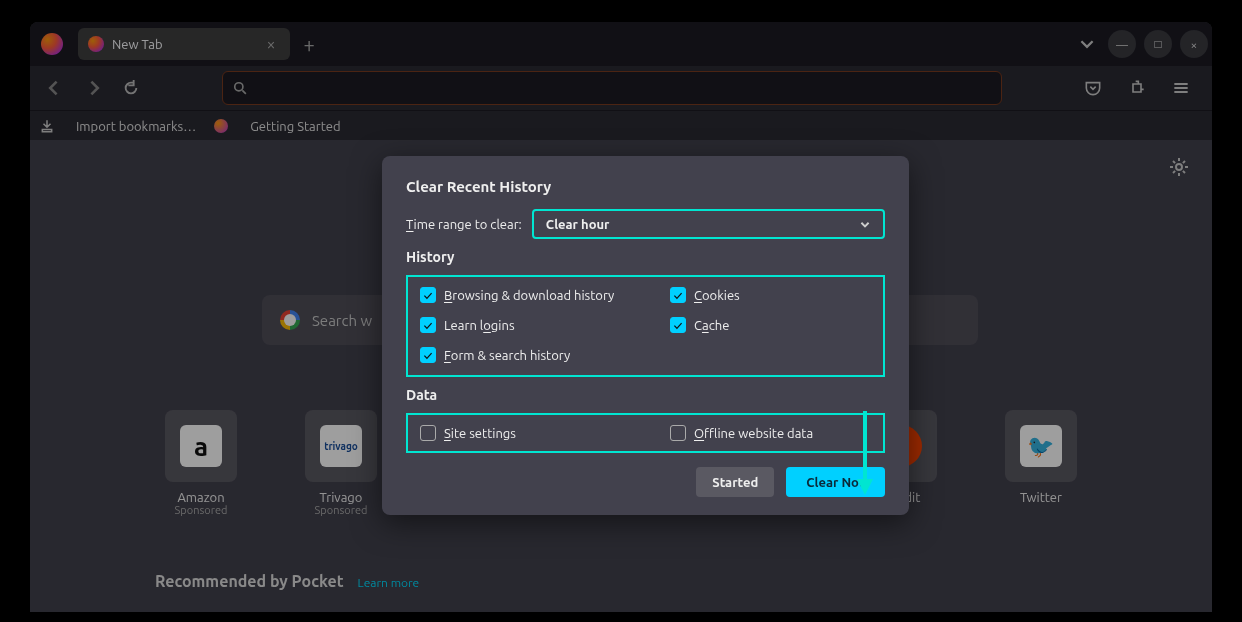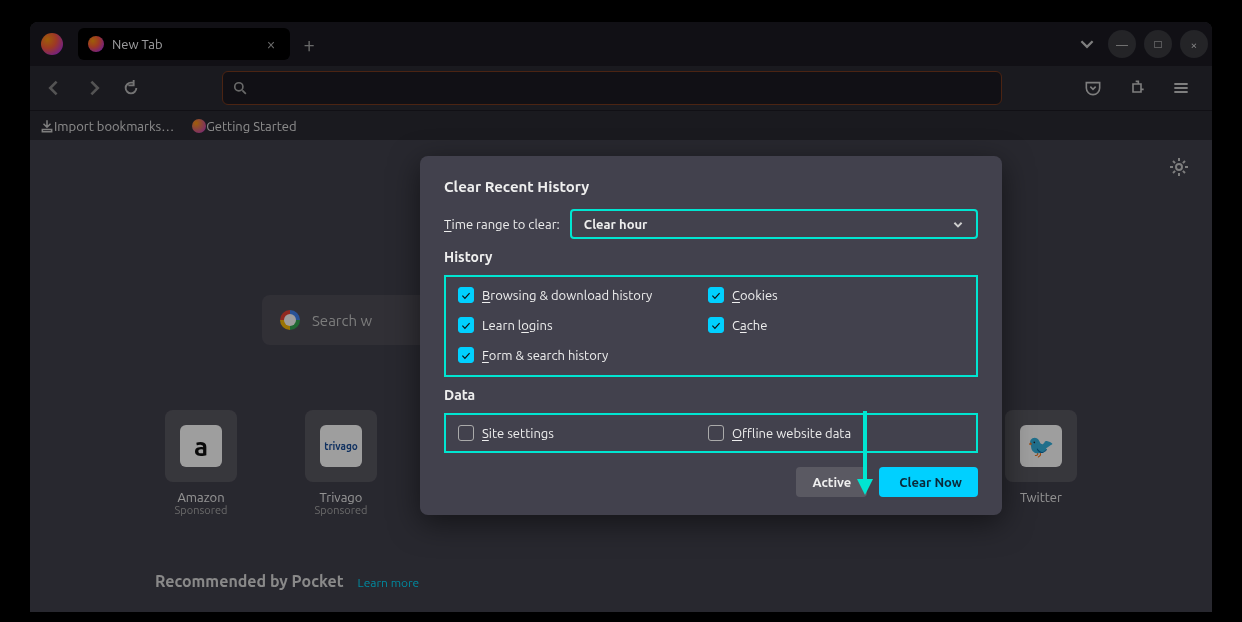--- a/index.html
+++ b/index.html
@@ -3,39 +3,39 @@
 <meta charset="utf-8">
 <style>
 * { box-sizing: border-box; margin: 0; padding: 0; font-family: -apple-system, "Segoe UI", Ubuntu, sans-serif; }
 body { width: 1242px; height: 622px; background: #000; overflow: hidden; position: relative; }
 .window { position: absolute; left: 30px; top: 22px; width: 1182px; height: 590px; background: #1c1b22; border-radius: 8px 8px 0 0; overflow: hidden; }
 
 
 .titlebar { height: 44px; display: flex; align-items: center; background: #1c1b22; }
 .ff-menu { width: 44px; display: flex; justify-content: center; align-items: center; }
 .ff-logo { width: 22px; height: 22px; border-radius: 50%; background: radial-gradient(circle at 30% 30%, #ff980e, #ff5b3b 40%, #b833d6 80%, #7542e5); }
-.tab { display: flex; align-items: center; background: #000000; border-radius: 6px; padding: 0 10px; height: 32px; margin-left: 4px; }
+.tab { display: flex; align-items: center; background: #404040; border-radius: 6px; padding: 0 10px; height: 32px; margin-left: 4px; }
 .tab-icon { width: 16px; height: 16px; border-radius: 50%; background: radial-gradient(circle at 30% 30%, #ff980e, #ff5b3b 40%, #b833d6 80%); margin-right: 8px; }
 .tab-title { color: #fbfbfe; font-size: 13px; margin-right: 100px; }
 .tab-close { color: #aaa; font-size: 16px; padding: 0 4px; }
 .new-tab { color: #aaa; font-size: 20px; padding: 0 14px; }
 .tb-spacer { flex: 1; }
 .tb-btn { width: 34px; height: 44px; display: flex; align-items: center; justify-content: center; color: #ccc; }
 .wc { width: 28px; height: 28px; border-radius: 50%; background: #3a3a40; display: flex; align-items: center; justify-content: center; color: #ddd; font-size: 12px; margin: 0 4px; }
 
 
 .toolbar { height: 44px; display: flex; align-items: center; padding: 0 10px; gap: 8px; background: #2b2a33; }
 .nav-btn { width: 30px; height: 30px; display: flex; align-items: center; justify-content: center; color: #888; }
 .url { flex: 0 0 780px; margin-left: 68px; height: 34px; background: #1c1b22; border: 1px solid #7a3b1f; border-radius: 6px; display: flex; align-items: center; padding: 0 10px; color: #9e9e9e; }
 .url-icon { margin-right: 10px; color: #9e9e9e; }
 .tool-right { margin-left: auto; display: flex; gap: 14px; padding-right: 6px; }
 
 
 .bm-bar { height: 30px; display: flex; align-items: center; padding: 0 10px; gap: 18px; background: #2b2a33; border-top: 1px solid #1c1b22; }
-.bm-item { display: flex; align-items: flex-start; gap: 0; color: #e0e0e0; font-size: 13px; }
+.bm-item { display: flex; align-items: flex-start; gap: 22px; color: #e0e0e0; font-size: 13px; }
 .bm-ff { width: 14px; height: 14px; border-radius: 50%; background: radial-gradient(circle at 30% 30%, #ff980e, #b833d6); }
 
 
 .ntp { position: relative; background: #42414d; height: 472px; }
 .gear { position: absolute; right: 24px; top: 18px; color: #ccc; }
 .ntp-search { position: absolute; left: 232px; top: 155px; width: 716px; height: 50px; background: #4f4e58; border-radius: 8px; display: flex; align-items: center; padding: 0 18px; gap: 12px; color: #c8c8c8; font-size: 15px; }
 .google-icon { width: 20px; height: 20px; border-radius: 50%; background: conic-gradient(#4285f4 0 25%, #34a853 0 50%, #fbbc05 0 75%, #ea4335 0); position: relative; }
 .google-icon::after { content: ''; position: absolute; inset: 4px; background: #fff; border-radius: 50%; }
 
 .tiles { position: absolute; top: 270px; left: 0; right: 0; display: flex; justify-content: center; gap: 46px; }
@@ -46,21 +46,21 @@
 .tile-sub { color: #aaa; font-size: 11px; margin-top: 0; }
 
 .pocket { position: absolute; left: 125px; top: 432px; display: flex; align-items: baseline; gap: 14px; }
 .pocket-h { color: #ddd; font-size: 16px; font-weight: 600; }
 .pocket-link { color: #00ddff; font-size: 12px; }
 
 
 .dim { position: absolute; inset: 0; background: rgba(0,0,0,0.38); }
 
 
-.dialog { position: absolute; left: 390px; top: 134px; width: 582px; background: #42414d; border-radius: 8px; padding: 22px 24px 18px; color: #eee; box-shadow: 0 8px 30px rgba(0,0,0,0.5); }
+.dialog { position: absolute; left: 352px; top: 134px; width: 527px; background: #42414d; border-radius: 8px; padding: 22px 24px 18px; color: #eee; box-shadow: 0 8px 30px rgba(0,0,0,0.5); }
 .dlg-title { font-size: 15px; font-weight: 700; margin-bottom: 14px; }
 .row { display: flex; align-items: center; gap: 10px; margin-bottom: 10px; }
 .label { font-size: 13px; }
 .u { text-decoration: underline; text-underline-offset: 2px; }
 .select { flex: 1; border: 2px solid #00e5d1; background: #42414d; height: 30px; border-radius: 4px; display: flex; align-items: center; padding: 0 12px; font-size: 13px; font-weight: 600; justify-content: space-between; }
 
 .section { border: 2px solid #00e5d1; padding: 10px 12px 12px; margin: 6px 0 10px; }
 .section-h { font-size: 14px; font-weight: 700; margin-bottom: 10px; }
 .grid { display: grid; grid-template-columns: 250px 1fr; row-gap: 14px; }
 .ck { display: flex; align-items: center; gap: 8px; font-size: 13px; }
@@ -255,21 +255,21 @@
             <span><span class="u">S</span><span>ite settings</span></span>
           </label>
         <label class="ck">
             <span class="box"></span>
             <span><span class="u">O</span><span>ffline website data</span></span>
           </label>
       </div>
     </div>
 
     <div class="btns">
-      <button class="btn btn-cancel">Active</button>
+      <button class="btn btn-cancel">Started</button>
       <button class="btn btn-primary">Clear Now</button>
     </div>
   </div>
 
   <svg class="arrow-anno" width="24" height="92">
     <line x1="12" y1="4" x2="12" y2="74" stroke="#00e5d1" stroke-width="4"></line>
     <polygon points="12,88 4,72 20,72" fill="#00e5d1"></polygon>
   </svg>
 </div>
 

